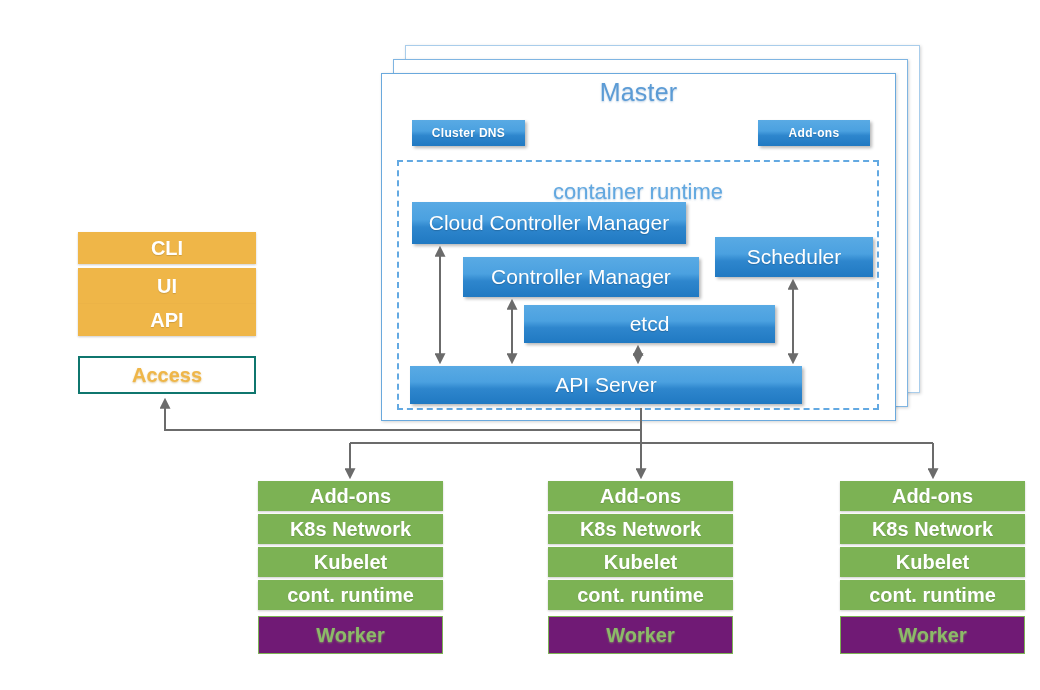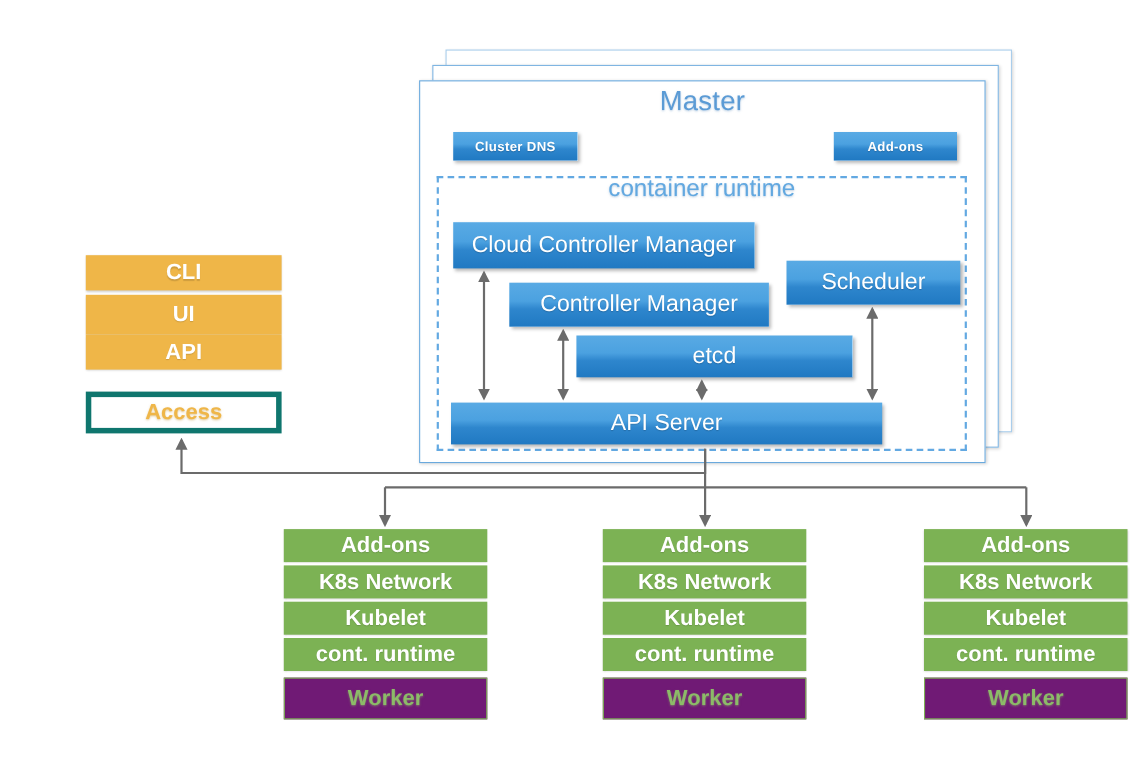--- a/index.html
+++ b/index.html
@@ -75,21 +75,21 @@
     white-space: nowrap;
     font-weight: bold;
   }
   .orange-row {
     background: #efb648;
     text-shadow: 0 1px 1px rgba(0,0,0,.14);
     box-shadow: 0 1px 2px rgba(0,0,0,.20);
   }
   .orange-foot {
     background: #ffffff;
-    border: 5px solid #0f766e;
+    border: 2px solid #0f766e;
     color: #efb648;
     text-shadow: 0 1px 2px rgba(200,160,80,.6);
   }
 
   
   .green-row {
     background: #7cb254;
     text-shadow: 0 1px 1px rgba(0,0,0,.14);
     box-shadow: 0 1px 2px rgba(0,0,0,.20);
   }
@@ -111,21 +111,21 @@
   <div class="abs master-panel back2" style="left:405px; top:45px; width:515px; height:348px;"></div>
   <div class="abs master-panel back1" style="left:393px; top:59px; width:515px; height:348px;"></div>
   <div class="abs master-panel front" style="left:381px; top:73px; width:515px; height:348px;"></div>
 
   <div class="master-title">Master</div>
 
   <div class="abs bluebox pill" style="left:412px; top:120px; width:113px; height:26px;">Cluster DNS</div>
   <div class="abs bluebox pill" style="left:758px; top:120px; width:112px; height:26px;">Add-ons</div>
 
   <div class="abs dashed-region" style="left:397px; top:160px; width:482px; height:250px;"></div>
-  <div class="dashed-label" style="left:397px; top:158px; width:482px; text-align:center;">container runtime</div>
+  <div class="dashed-label" style="left:397px; top:179px; width:482px; text-align:center;">container runtime</div>
 
   <div class="abs bluebox" style="left:412px; top:202px; width:274px; height:42px;">Cloud Controller Manager</div>
 
   <div class="abs bluebox" style="left:463px; top:257px; width:236px; height:40px;">Controller Manager</div>
 
   <div class="abs bluebox" style="left:715px; top:237px; width:158px; height:40px;text-align:center;">Scheduler</div>
 
   <div class="abs bluebox" style="left:524px; top:305px; width:251px; height:38px;">etcd</div>
 
   <div class="abs bluebox" style="left:410px; top:366px; width:392px; height:38px;">API Server</div>

